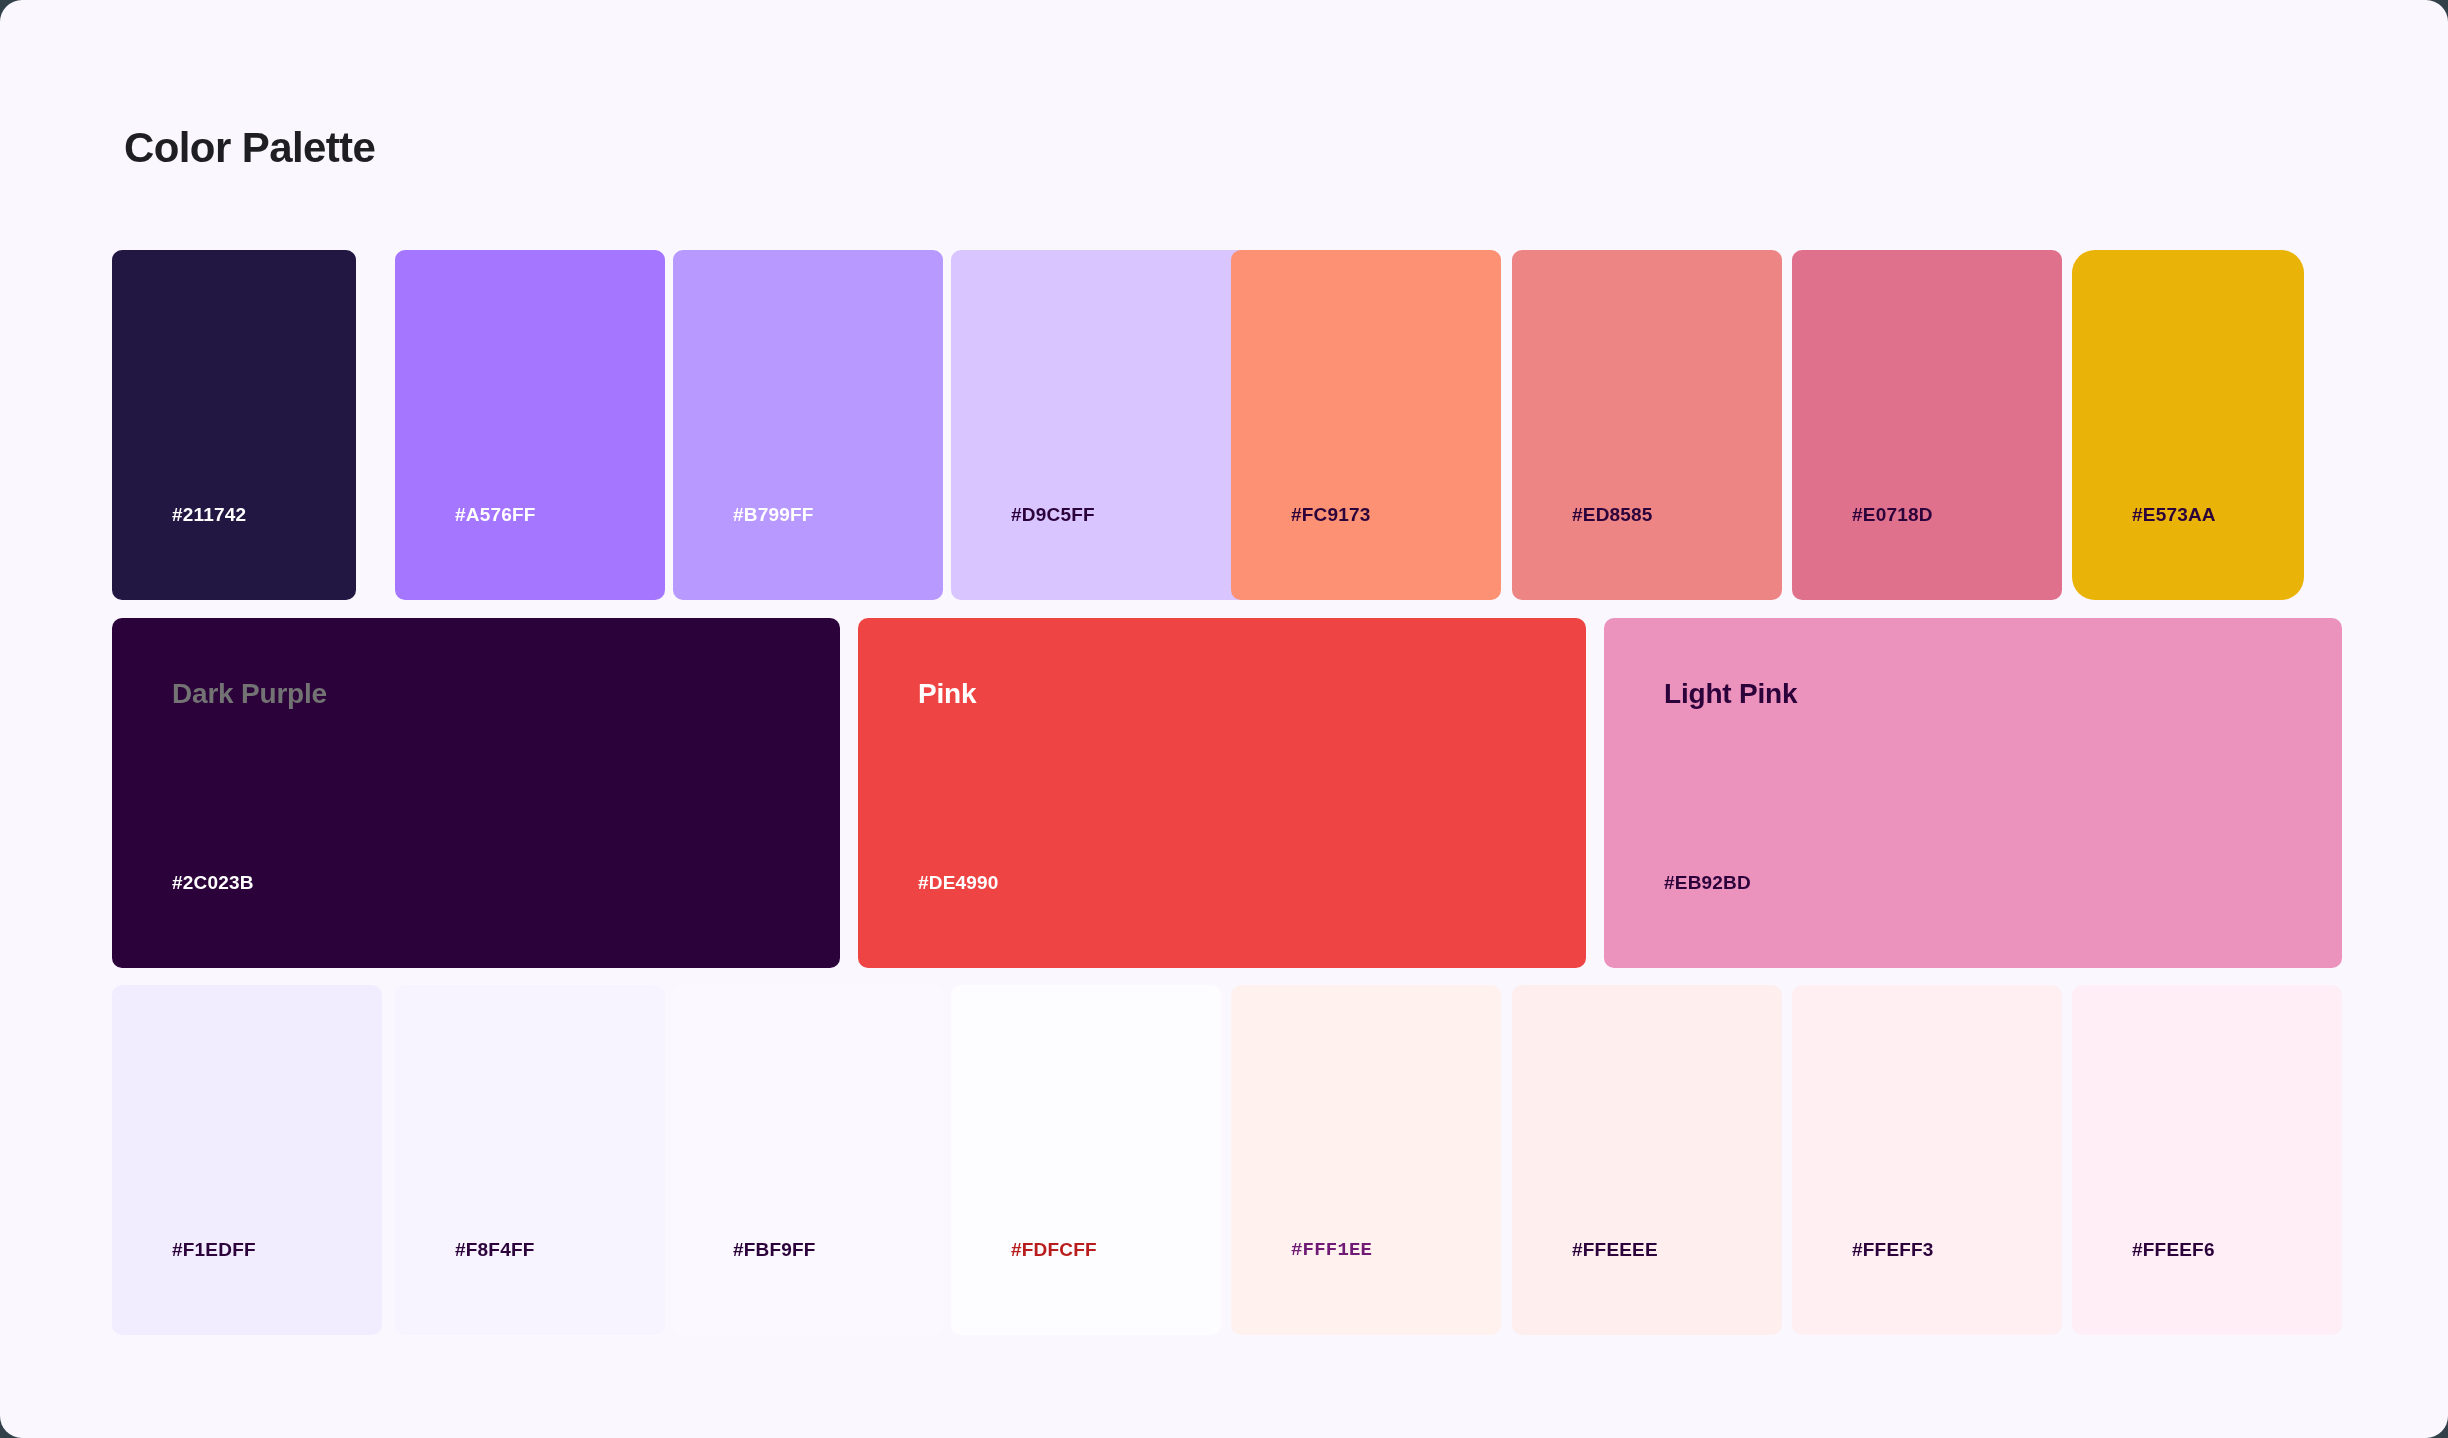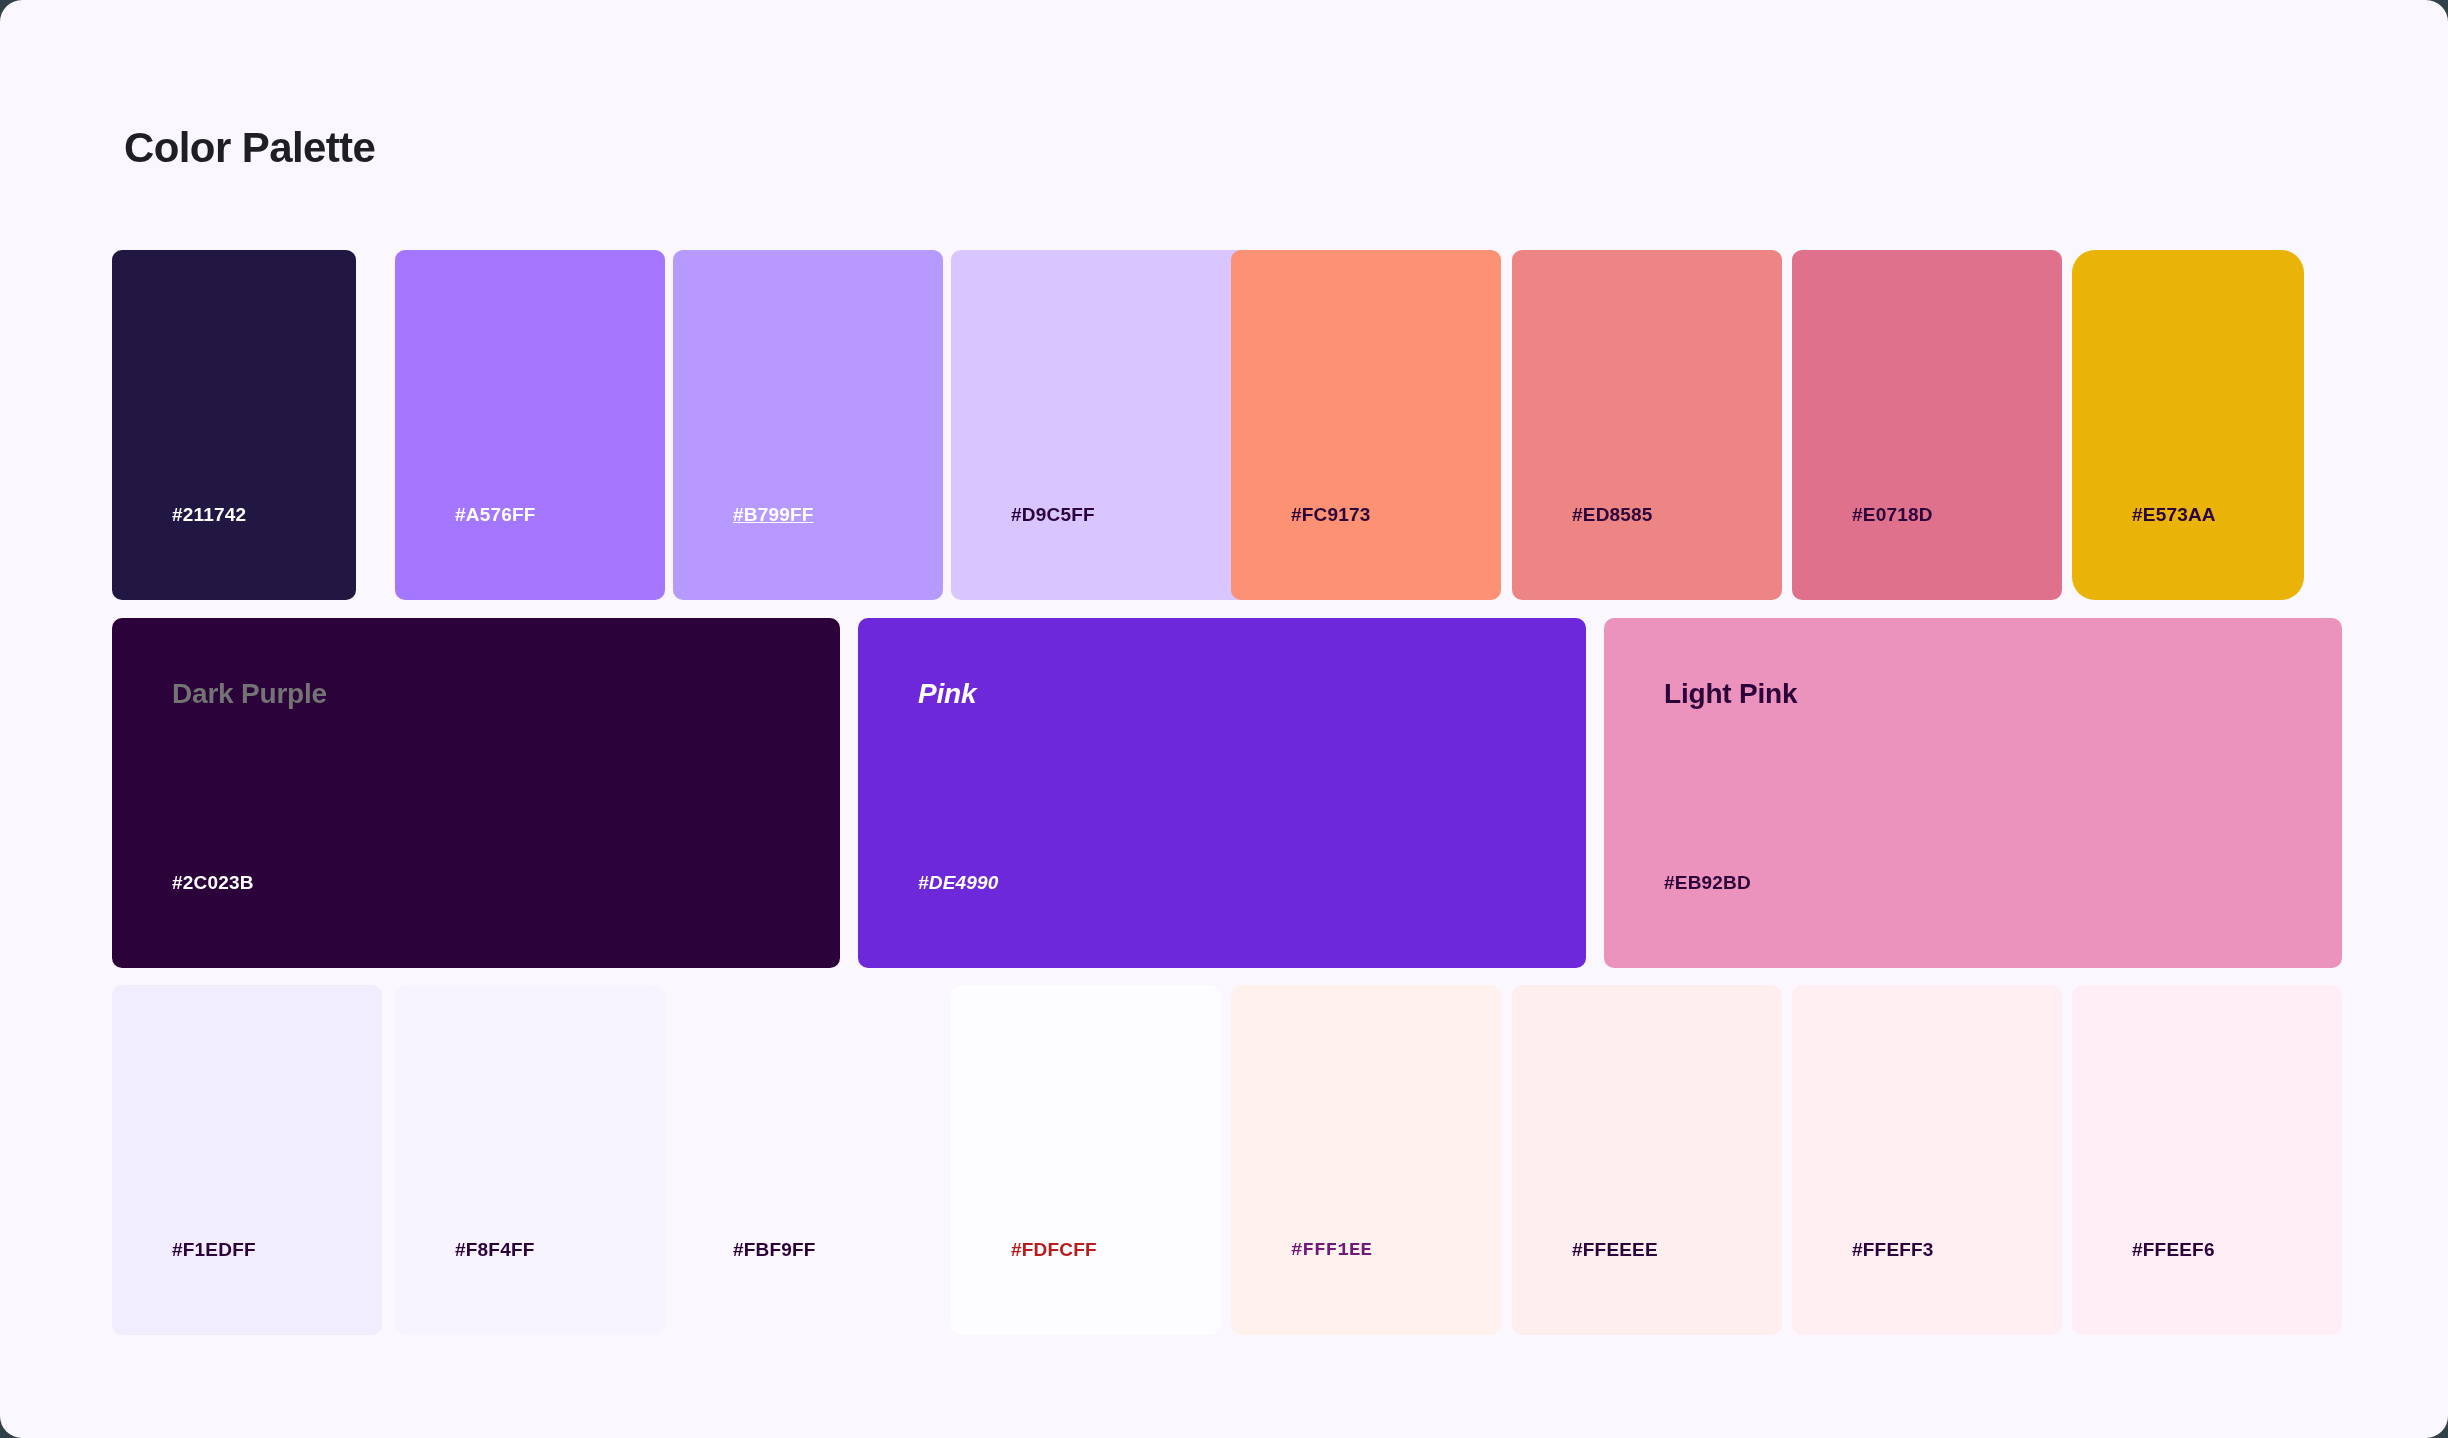--- a/index.html
+++ b/index.html
@@ -63,42 +63,42 @@
 <div id="panel" style="background: rgb(250, 247, 255);">
   <div id="page-title" style="color: rgb(31, 31, 35);">Color Palette</div>
   <div id="swatch-layer">
       <div class="swatch row-tile" style="left: 112px; top: 250px; width: 244px; background: rgb(33, 23, 66);">
         <div class="hex" style="color: rgb(255, 255, 255);">#211742</div>
       </div>
       <div class="swatch row-tile" style="left: 395px; top: 250px; width: 270px; background: rgb(165, 118, 255);">
         <div class="hex" style="color: rgb(255, 255, 255);">#A576FF</div>
       </div>
       <div class="swatch row-tile" style="left: 673px; top: 250px; width: 270px; background: rgb(183, 153, 255);">
-        <div class="hex" style="color: rgb(255, 255, 255); text-decoration: underline;">#B799FF</div>
+        <div class="hex" style="color: rgb(255, 255, 255);">#B799FF</div>
       </div>
       <div class="swatch row-tile" style="left: 951px; top: 250px; width: 304px; background: rgb(217, 197, 255);">
         <div class="hex" style="color: rgb(44, 2, 59);">#D9C5FF</div>
       </div>
       <div class="swatch row-tile" style="left: 1231px; top: 250px; width: 270px; background: rgb(252, 145, 115);">
         <div class="hex" style="color: rgb(44, 2, 59);">#FC9173</div>
       </div>
       <div class="swatch row-tile" style="left: 1512px; top: 250px; width: 270px; background: rgb(237, 133, 133);">
         <div class="hex" style="color: rgb(44, 2, 59);">#ED8585</div>
       </div>
       <div class="swatch row-tile" style="left: 1792px; top: 250px; width: 270px; background: rgb(224, 113, 141);">
         <div class="hex" style="color: rgb(44, 2, 59);">#E0718D</div>
       </div>
       <div class="swatch row-tile" style="left: 2072px; top: 250px; width: 232px; background: #eab308; border-radius: 23px;">
         <div class="hex" style="color: rgb(44, 2, 59);">#E573AA</div>
       </div>
       <div class="swatch row-card" style="left: 112px; top: 618px; width: 728px; background: rgb(44, 2, 59);">
         <div class="nm" style="color: #737373;">Dark Purple</div>
         <div class="hex" style="color: rgb(255, 255, 255);">#2C023B</div>
       </div>
-      <div class="swatch row-card" style="left: 858px; top: 618px; width: 728px; background: #6d28d9; font-style: italic;">
+      <div class="swatch row-card" style="left: 858px; top: 618px; width: 728px; background: #ef4444;">
         <div class="nm" style="color: rgb(255, 255, 255);">Pink</div>
         <div class="hex" style="color: rgb(255, 255, 255);">#DE4990</div>
       </div>
       <div class="swatch row-card" style="left: 1604px; top: 618px; width: 738px; background: rgb(235, 146, 189);">
         <div class="nm" style="color: rgb(44, 2, 59);">Light Pink</div>
         <div class="hex" style="color: rgb(44, 2, 59);">#EB92BD</div>
       </div>
       <div class="swatch row-tile" style="left: 112px; top: 985px; width: 270px; background: rgb(241, 237, 255);">
         <div class="hex" style="color: rgb(44, 2, 59);">#F1EDFF</div>
       </div>

